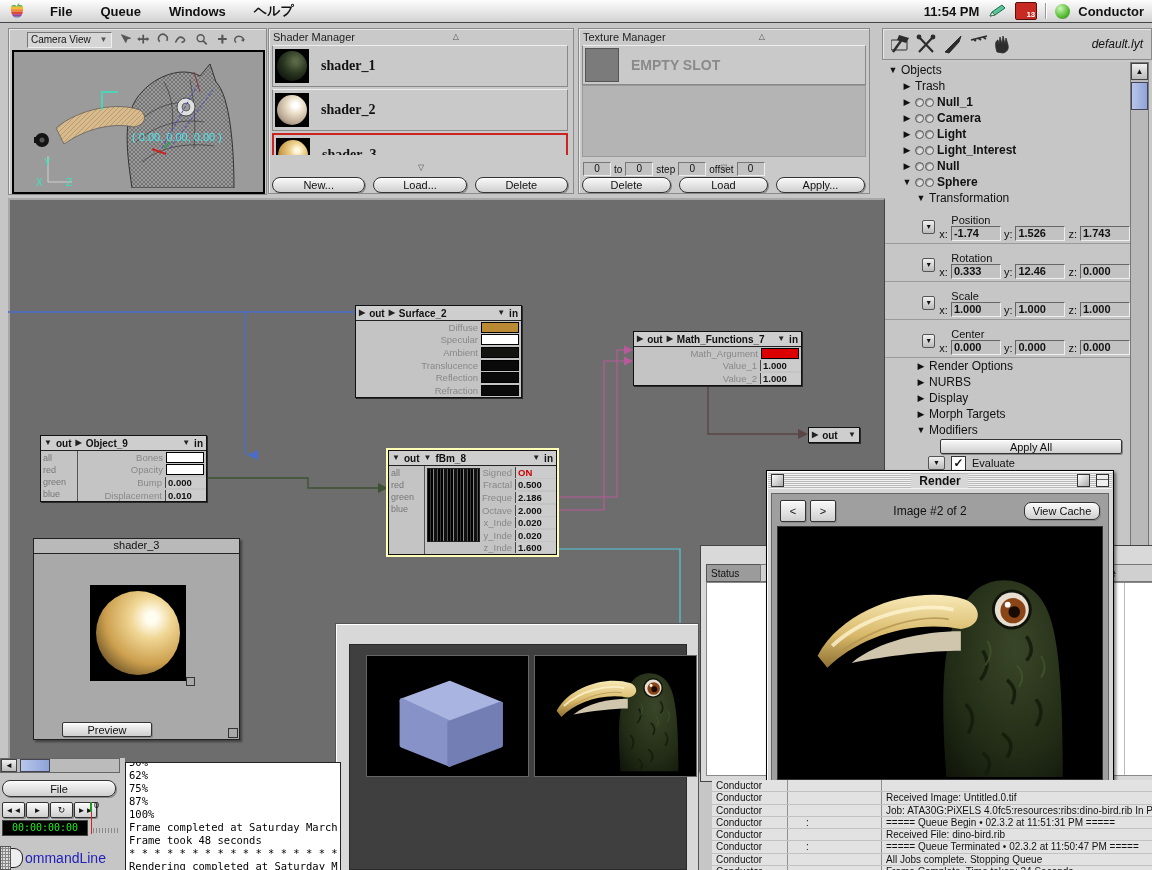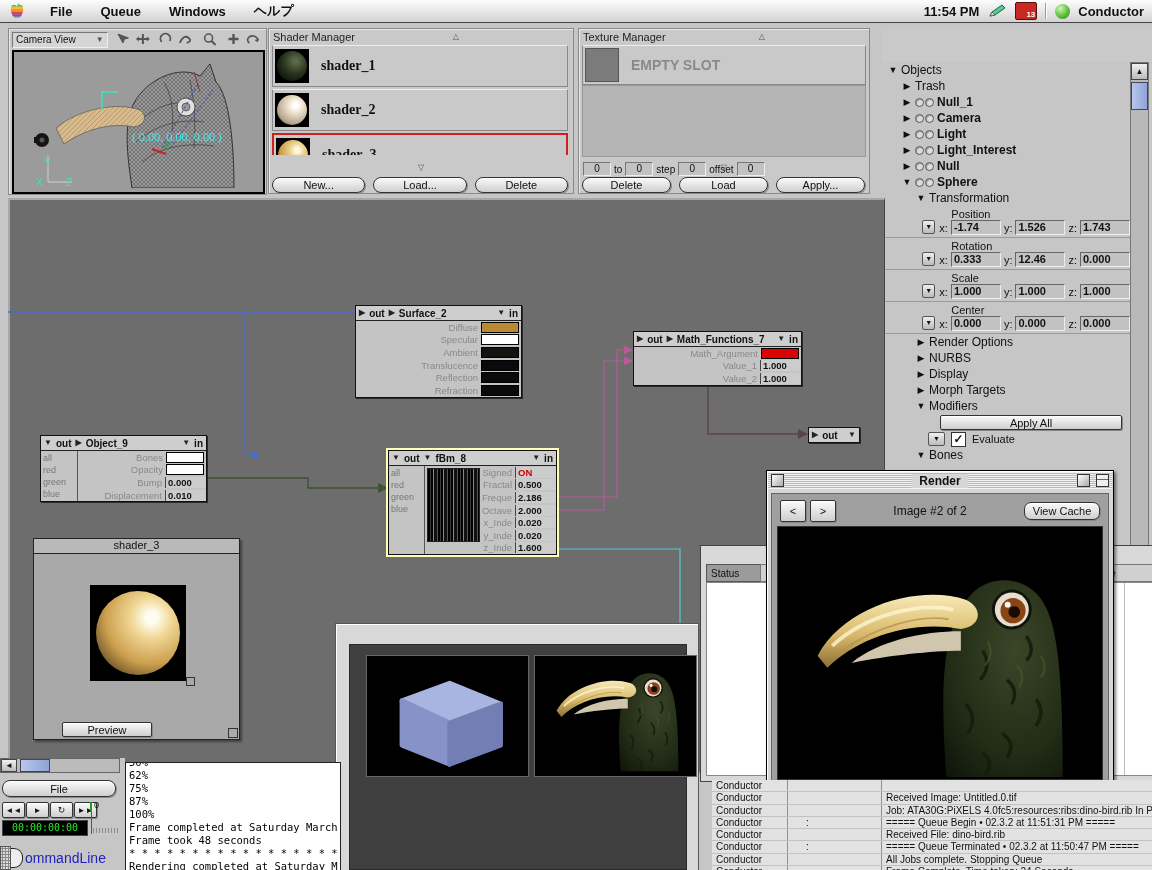--- a/index.html
+++ b/index.html
@@ -32,21 +32,21 @@
   
   .trow{display:flex;align-items:center;height:16px;font-size:12px;gap:3px;}
   .i0{padding-left:6px;} .i1{padding-left:20px;} .i2{padding-left:34px;}
   .disc{width:10px;font-size:9px;color:#111;text-align:center;}
   .dots{display:flex;gap:1px;}
   .dots i{width:7px;height:7px;border:1px solid #555;border-radius:50%;background:#ddd;box-shadow:inset 1px 1px 1px #999;}
   .bold{font-weight:bold;}
   .tgroup{display:flex;gap:4px;padding:2px 0 2px 40px;border-bottom:1px solid #9a9a9a;}
   .gbtn{width:15px;height:12px;margin-top:12px;background:linear-gradient(#f0f0f0,#bbb);border:1px solid #555;
         border-radius:2px;font-size:7px;text-align:center;line-height:11px;}
-  .glabel{font-size:11px;padding-left:12px;}
+  .glabel{font-size:11px;padding-left:12px;margin-top:6px;}
   .gxyz{display:flex;align-items:center;gap:3px;font-size:11px;}
   .fbox{display:inline-block;width:44px;height:13px;background:#c2c2c2;border:1px solid;border-color:#666 #eee #eee #666;
         font-size:11px;font-weight:bold;padding:0 2px;line-height:13px;}
   
   .node{position:absolute;background:#c4c4c4;border:1px solid #111;box-shadow:1px 1px 0 #2a2a2a;font-size:10px;}
   .node.hl{outline:2px solid #ffffb8;}
   .nhead{display:flex;align-items:center;gap:4px;height:14px;padding:0 3px;border-bottom:1px solid #222;
          background:#cecece;font-weight:bold;font-size:10px;}
   .nhead .tri{color:#222;}
   .nbody{display:flex;}
@@ -142,21 +142,21 @@
       <span style="width:18px;height:16px;background:#c62a22;border:1px solid #5a0f0a;border-radius:2px;color:#fff;font-size:8px;display:flex;align-items:flex-end;justify-content:flex-end;padding:0 1px">
         <span>13</span>
       </span>
       <span class="mb-sep"></span>
       <span style="width:15px;height:15px;border-radius:50%;background:radial-gradient(circle at 35% 30%,#cdf6b8,#5cbf3a 55%,#2c7a1c)"></span>
       <span>Conductor</span>
     </span>
   </div>
 
   <div class="abs panel" style="left:8px;top:28px;width:257px;height:165px">
-    <div style="display:flex;align-items:center;height:19px;padding:1px 3px;gap:6px">
+    <div style="display:flex;align-items:center;height:19px;padding:1px 18px;gap:6px">
       <span class="inset" style="display:flex;align-items:center;width:88px;height:14px;font-size:10px;padding:0 3px;background:#d6d6d6">
         <span>Camera View</span>
           <span class="spread"></span>
           <span class="tri">▼</span>
       </span>
       <svg width="150" height="15" viewBox="0 0 150 15">
         <g stroke="#555" fill="#555">
           <path d="M4,2 l5,9 l1.5,-4 l4,-1 z"></path>
           <g>
               <path d="M24,7 h10 M29,2 v10" stroke-width="2"></path>
@@ -270,20 +270,47 @@
       <span class="inset" style="width:26px;height:12px;text-align:center">0</span>
     </div>
     <div class="abs" style="left:3px;top:148px;width:283px;display:flex;gap:8px">
       <div class="btn" style="flex:1;height:14px">Delete</div>
       <div class="btn" style="flex:1;height:14px">Load</div>
       <div class="btn" style="flex:1;height:14px">Apply...</div>
     </div>
   </div>
 
   <div class="abs" style="left:882px;top:28px;width:270px;height:842px;background:#c9c9c9">
+    <div class="panel" style="height:30px;display:flex;align-items:center;gap:12px;padding:0 8px">
+      <svg width="120" height="24" viewBox="0 0 120 24">
+        <g fill="#2c2c2c" stroke="#2c2c2c">
+          <g>
+              <path d="M2,20 L12,6" stroke-width="2.4"></path>
+              <path d="M8,3 l10,3 -3,5 -9,-3 z" stroke="none"></path>
+            </g>
+          <g>
+              <path d="M28,20 L42,5 M42,20 L28,5" stroke-width="2.2"></path>
+              <circle cx="28" cy="5" r="2.4" stroke="none"></circle>
+              <circle cx="42" cy="5" r="2.4" stroke="none"></circle>
+            </g>
+          <g>
+              <path d="M54,20 L66,8 L70,4 L68,10 L58,21 Z" stroke-width="1"></path>
+            </g>
+          <g>
+              <rect x="80,2" y="8" width="16" height="10" rx="1" stroke-width="1" fill="none"></rect>
+              <path d="M80,8 l16,-4 M82,7 l3,2 M87,6 l3,2 M92,5 l3,2" stroke-width="1.6"></path>
+            </g>
+          <g>
+              <path d="M106,20 C104,14 104,9 107,8 L108,12 L109,5 L111,12 L112,4 L114,12 L115,6 L117,13 C118,17 116,20 112,21 Z" stroke-width="0.8"></path>
+            </g>
+        </g>
+      </svg>
+      <span class="spread"></span>
+      <span style="font-style:italic;font-size:12px">default.lyt</span>
+    </div>
 
     <div class="abs" style="left:0;top:34px;width:248px;height:744px;background:#c6c6c6">
       <div class="trow i0">
           <span class="disc">▼</span>
           <span>Objects</span>
         </div>
       <div class="trow i1">
           <span class="disc">▶</span>
           <span>Trash</span>
         </div>

